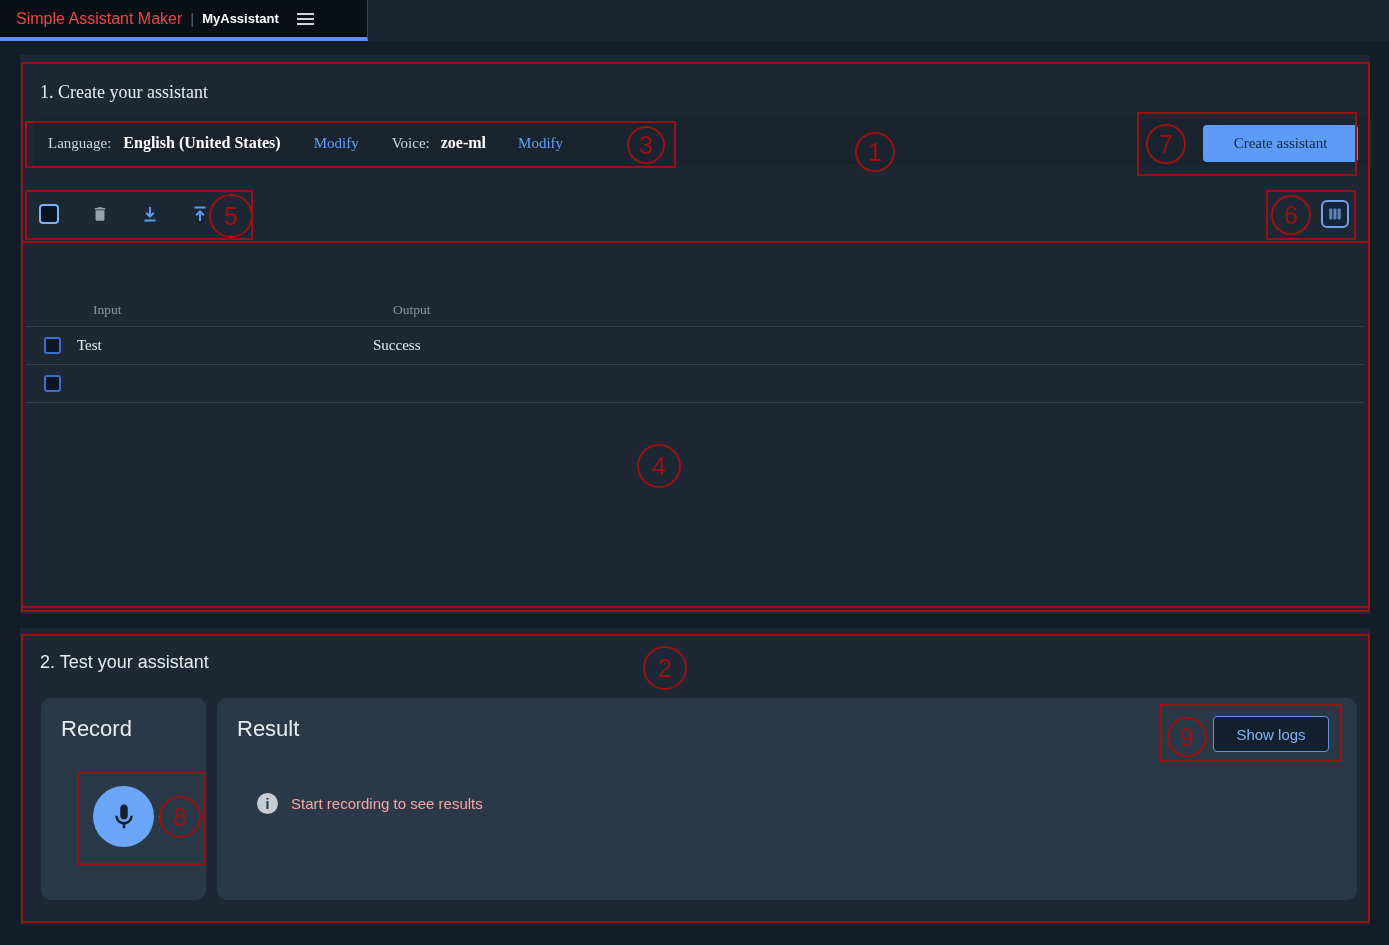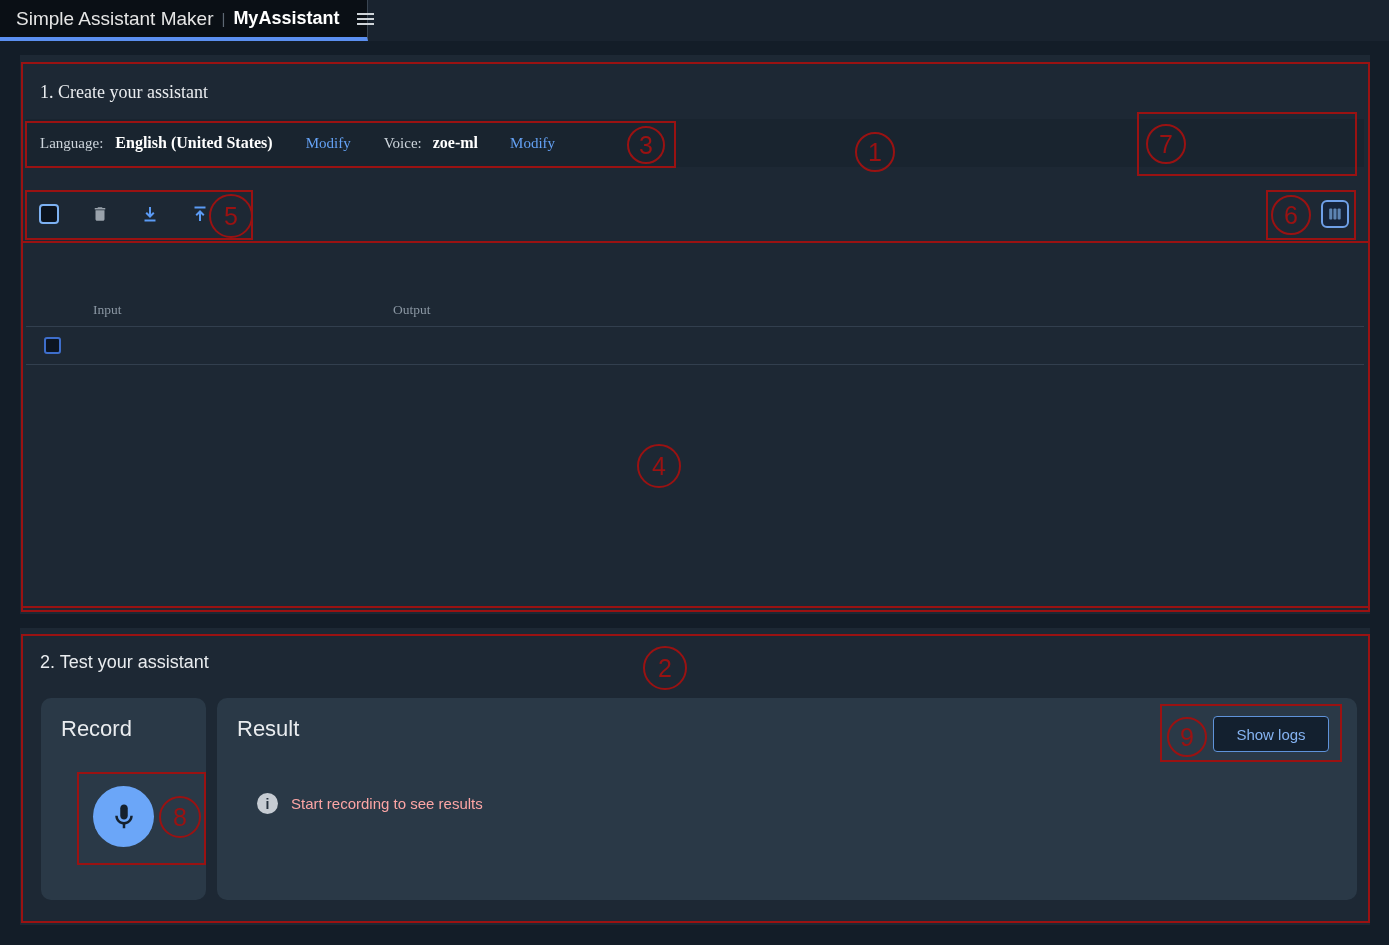--- a/index.html
+++ b/index.html
@@ -14,37 +14,37 @@
 
   
   .topbar { position:absolute; left:0; top:0; width:1389px; height:41px; background:var(--topbar-bg,#19232f); }
   .tab {
     position:absolute; left:0; top:0; width:368px; height:41px;
     background:var(--tab-bg,#0a0f15);
     border-bottom:4px solid var(--tab-underline,#5b8ff0);
     border-right:1px solid #3a4552;
     display:flex; align-items:center; padding:0 16px; cursor:pointer;
   }
-  .tab-title { font-size:19px; color:#e5e5e5; white-space:nowrap; }
+  .tab-title { font-size:16px; color:#ef4444; white-space:nowrap; }
   .tab-sep { color:#5d6874; margin:0 8px; font-size:15px; }
-  .tab-name { font-size:18px; font-weight:700; color:#ffffff; white-space:nowrap; }
+  .tab-name { font-size:13px; font-weight:700; color:#ffffff; white-space:nowrap; }
   .hamburger { margin-left:16px; display:flex; flex-direction:column; gap:3px; padding:4px 2px; cursor:pointer; }
   .hamburger i { display:block; width:17px; height:2px; background:#ced3d8; }
 
   
   .card { position:absolute; background:var(--card-bg,#1d2834); }
   .card1 { left:20px; top:55px; width:1350px; height:559px;font-family:Liberation Serif, serif; }
   .card2 { left:20px; top:628px; width:1350px; height:297px; }
   .card h1, .card h2 { position:absolute; left:20px; font-size:18px; font-weight:400; color:#e9ecef; }
   .card1 h1 { top:27px; }
   .card2 h2 { top:24px; }
 
   
   .langbar {
-    position:absolute; left:6px; top:64px; width:1338px; height:48px;
+    position:absolute; left:14px; top:64px; width:1338px; height:48px;
     background:#19242f; display:flex; align-items:center; padding:0 14px; font-size:15px;
   }
   .lbl { color:#cdd5dc; }
   .val { color:#ffffff; font-weight:700; margin-left:12px; font-size:16px; }
   .link { color:var(--link-blue,#64a1f4); margin-left:33px; cursor:pointer; text-decoration:none; }
   .lbl.voice { margin-left:33px; }
   .val.voice { margin-left:11px; }
   .link.voice { margin-left:32px; }
   .btn-primary {
     margin-left:auto; width:155px; height:37px;
@@ -129,20 +129,21 @@
 <section class="card card1">
   <h1>1. Create your assistant</h1>
 
   <div class="langbar">
     <span class="lbl">Language:</span>
     <span class="val">English (United States)</span>
     <a class="link">Modify</a>
     <span class="lbl voice">Voice:</span>
     <span class="val voice">zoe-ml</span>
     <a class="link voice">Modify</a>
+    <button class="btn-primary">Create assistant</button>
   </div>
 
   <div class="tabletoolbar">
     <span class="tb-cb"></span>
     <button class="tb-icon">
       <svg width="18" height="18" viewBox="0 0 24 24">
           <path fill="#99a2ab" d="M6 19c0 1.1.9 2 2 2h8c1.1 0 2-.9 2-2V7H6v12zM19 4h-3.5l-1-1h-5l-1 1H5v2h14V4z"></path>
         </svg>
     </button>
     <button class="tb-icon">
@@ -164,20 +165,25 @@
         <rect x="2.2" y="2.5" width="3.1" height="11" rx="1" fill="#5d84b2"></rect>
         <rect x="6.4" y="2.5" width="3.1" height="11" rx="1" fill="#5d84b2"></rect>
         <rect x="10.6" y="2.5" width="3.1" height="11" rx="1" fill="#5d84b2"></rect>
       </svg>
     </button>
   </div>
 
   <span class="th th-input">Input</span>
   <span class="th th-output">Output</span>
   <div id="table-rows">
+      <div class="trow">
+        <span class="row-cb"></span>
+        <span class="cell cell-input">Test</span>
+        <span class="cell cell-output">Success</span>
+      </div>
       <div class="trow">
         <span class="row-cb"></span>
         <span class="cell cell-input"></span>
         <span class="cell cell-output"></span>
       </div>
     </div>
 </section>
 
 <section class="card card2">
   <h2>2. Test your assistant</h2>

